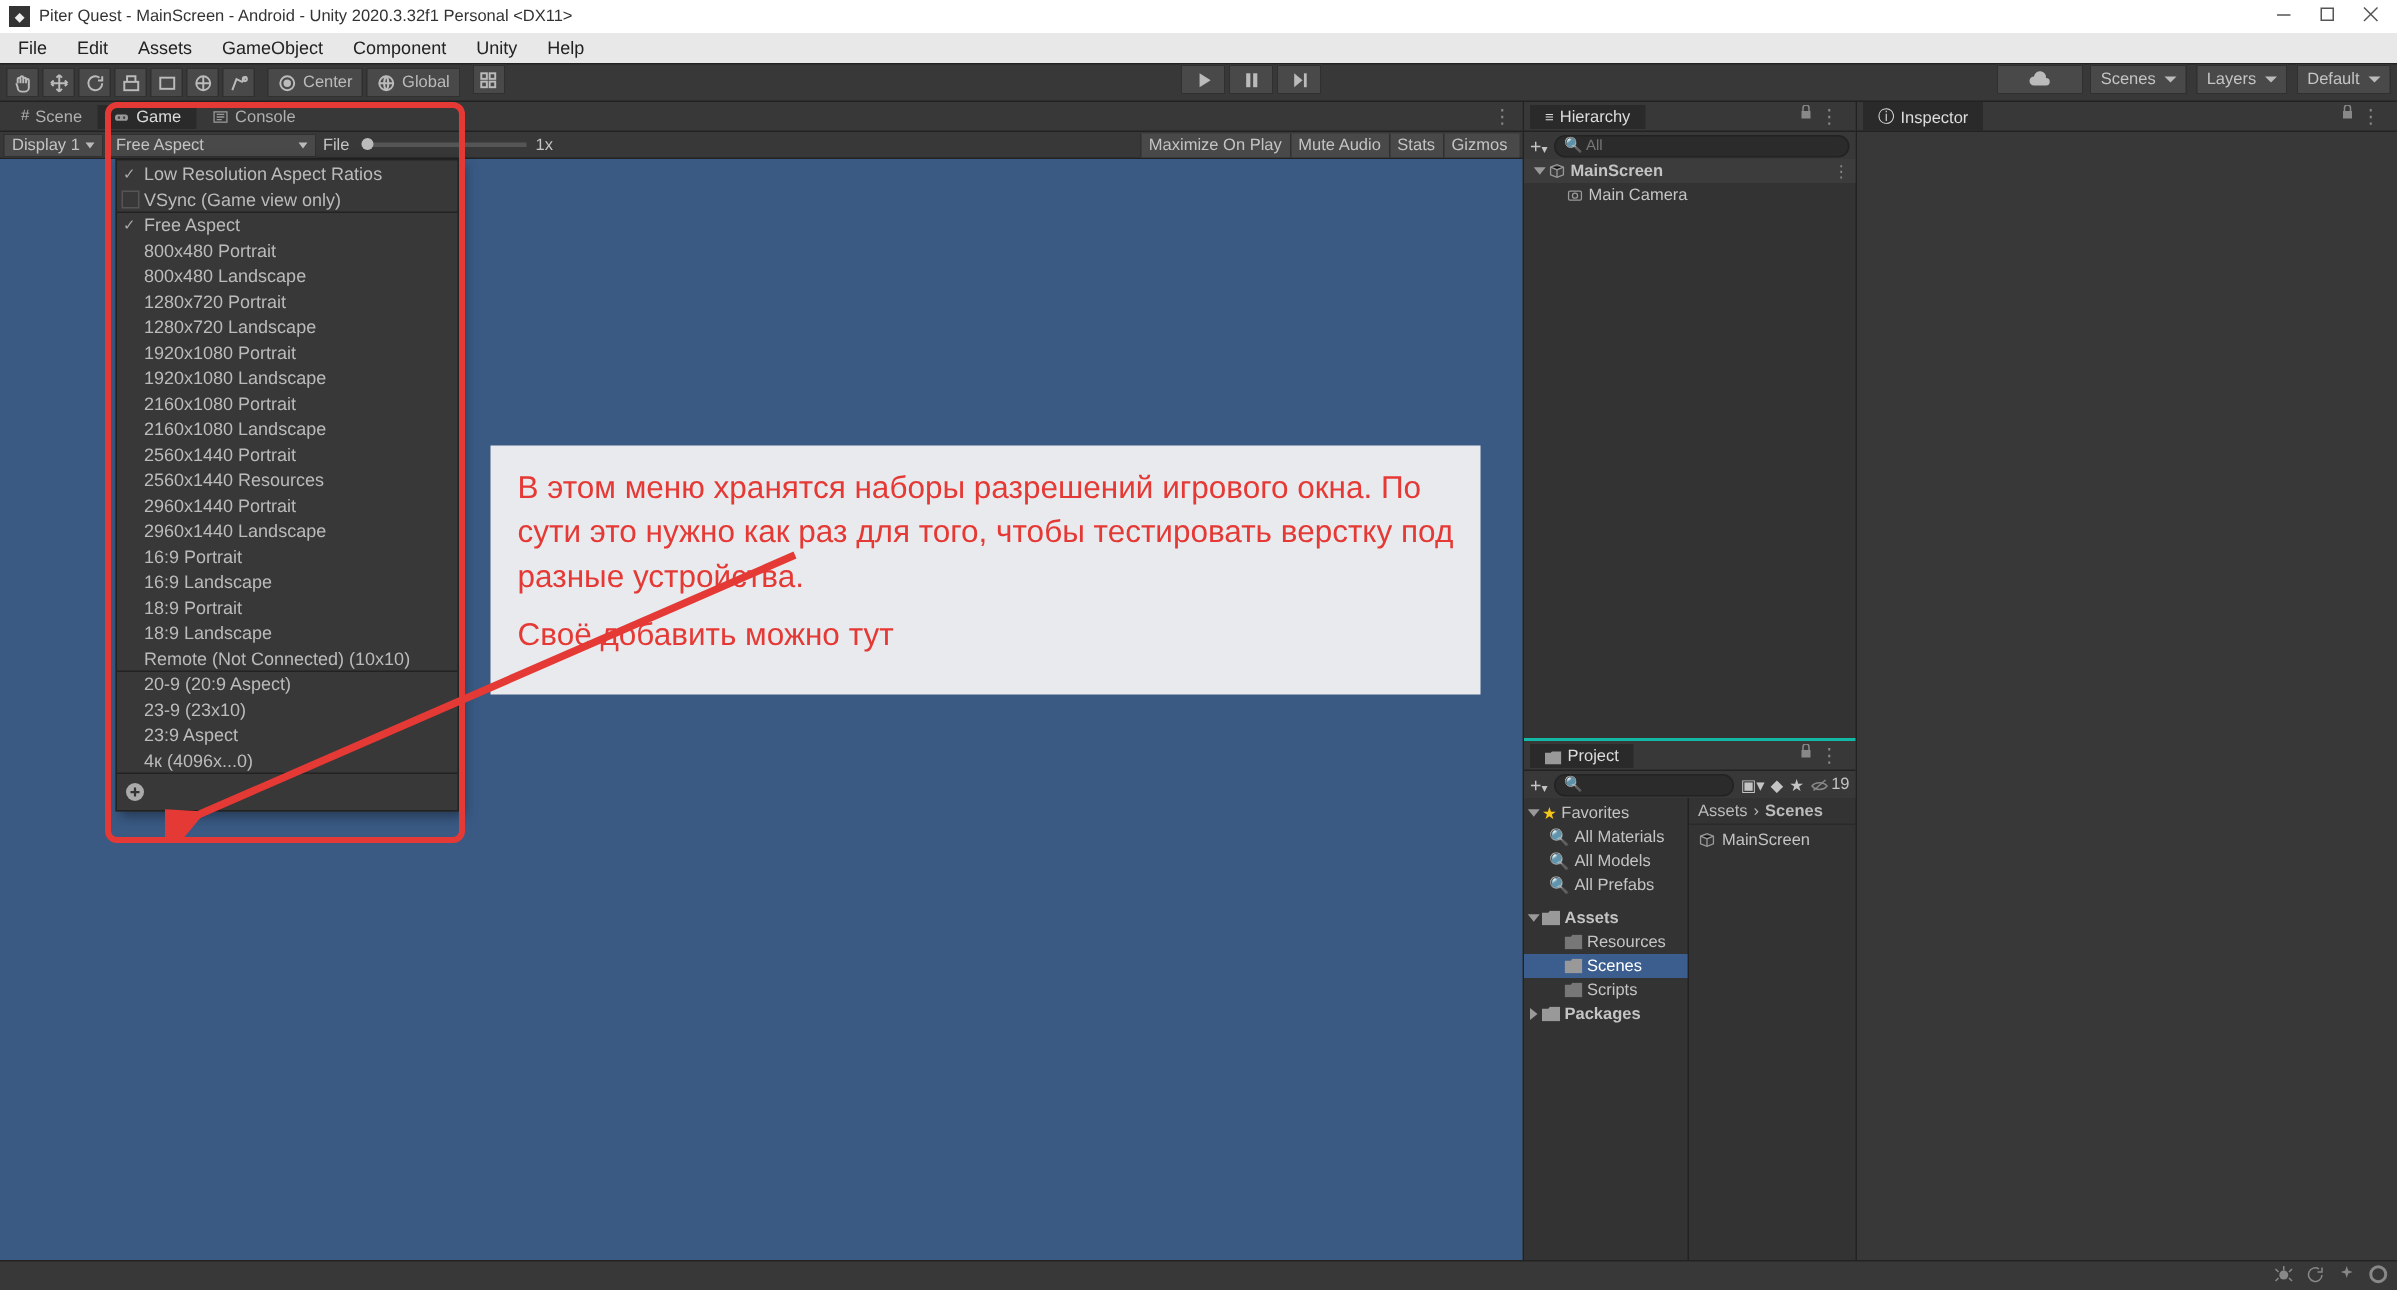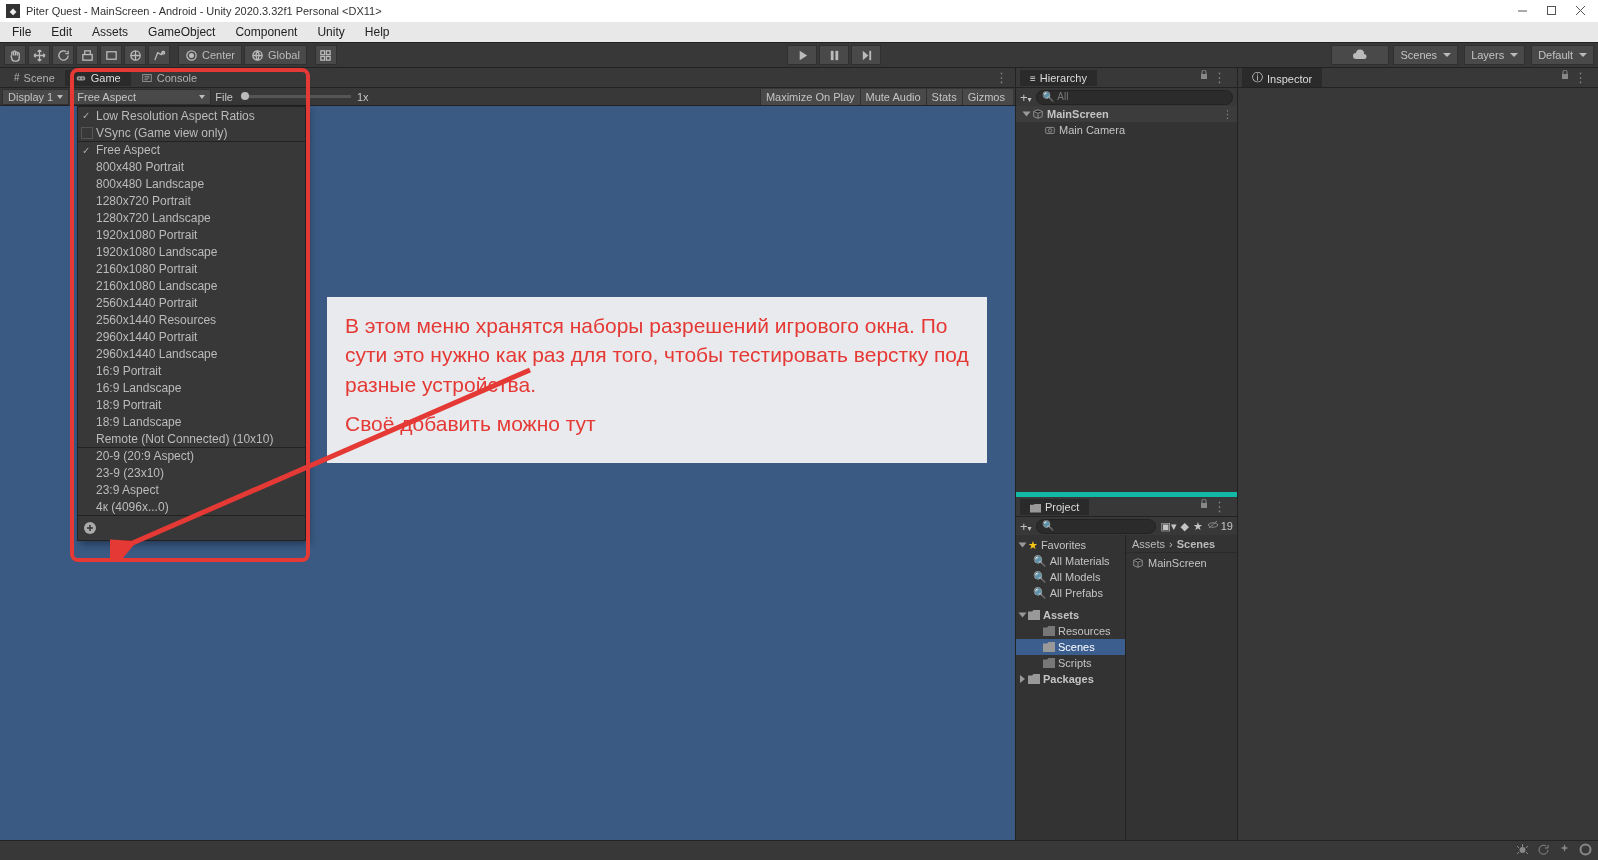--- a/index.html
+++ b/index.html
@@ -9,21 +9,21 @@
 .titlebar { height:22px; background:#fff; display:flex; align-items:center; padding:0 6px; color:#333; font-size:11px; }
 .titlebar .ico { width:14px; height:14px; background:#333; margin-right:6px; display:flex; align-items:center; justify-content:center; color:#eee; font-size:8px; font-weight:bold; }
 .titlebar .winbtns { margin-left:auto; display:flex; gap:18px; padding-right:6px; color:#555; }
 .titlebar .winbtns span svg { width:11px; height:11px; }
 
 
 .menubar { height:20px; background:#e8e8e8; display:flex; align-items:center; padding:0 4px; color:#222; font-size:12px; gap:4px; }
 .menubar span { padding:2px 8px; }
 
 
-.toolbar { height:26px; background:#383838; border-top:1px solid #222; border-bottom:1px solid #222; display:flex; align-items:center; padding:0 4px; }
+.toolbar { height:26px; background:#383838; border-top:1px solid #222; border-bottom:1px solid #222; display:flex; padding:0 4px; }
 .tgroup { display:flex; align-items:center; gap:2px; }
 .tbtn { width:22px; height:20px; background:#494949; border:1px solid #303030; display:flex; align-items:center; justify-content:center; color:#bbb; font-size:11px; }
 .tbtn svg { width:13px; height:13px; fill:none; stroke:#bbb; stroke-width:1.4; }
 .tbtn.txt { width:auto; padding:0 6px; gap:4px; font-size:11px; }
 .spacer { flex:1; }
 .playgrp { display:flex; gap:2px; }
 .acct { width:58px; height:20px; background:#494949; border:1px solid #303030; display:flex; align-items:center; justify-content:center; }
 .drop { height:20px; background:#494949; border:1px solid #303030; display:flex; align-items:center; padding:0 6px; gap:6px; font-size:11px; }
 .drop .arr { border-left:4px solid transparent; border-right:4px solid transparent; border-top:4px solid #bbb; }
 
@@ -74,21 +74,21 @@
 .hier { flex:1; }
 .hier-top { height:18px; background:#383838; display:flex; align-items:center; padding:0 4px; gap:4px; }
 .hier-top .search { flex:1; height:15px; background:#2b2b2b; border:1px solid #222; border-radius:8px; font-size:10px; color:#777; padding:0 6px; }
 .hrow { height:16px; display:flex; align-items:center; padding-left:8px; gap:3px; font-size:11px; }
 .hrow.scene { background:#3c3c3c; }
 .hrow svg { width:12px; height:12px; }
 .tri { border-top:4px solid transparent; border-bottom:4px solid transparent; border-left:5px solid #999; }
 .tri.open { transform:rotate(90deg); }
 
 
-.proj { height:368px; border-top:5px solid #14b8a6; display:flex; flex-direction:column; }
+.proj { height:368px; border-top:2px solid #14b8a6; display:flex; flex-direction:column; }
 .proj-bar { height:18px; background:#383838; display:flex; align-items:center; font-size:11px; padding:0 4px; gap:4px; }
 .proj-bar .search { flex:1; height:15px; background:#2b2b2b; border:1px solid #222; border-radius:8px; font-size:10px; color:#777; padding:0 6px; }
 .proj-bar .extra { display:flex; gap:4px; align-items:center; }
 .proj-body { flex:1; display:flex; }
 .proj-tree { width:110px; border-right:1px solid #222; font-size:11px; padding-top:2px; }
 .proj-tree .row { height:16px; display:flex; align-items:center; gap:3px; padding-left:4px; }
 .proj-tree .row.sel { background:#3c5e8f; color:#fff; }
 .proj-tree .row .ind1 { width:10px; }
 .proj-tree .row .ind2 { width:20px; }
 .folder { width:12px; height:10px; background:#999; clip-path:polygon(0 15%,35% 15%,45% 0,100% 0,100% 100%,0 100%); }
@@ -445,21 +445,21 @@
             <span class="dots">⋮</span>
           </div>
       </div>
       <div class="proj-bar">
         <span style="font-size:13px">+<span style="font-size:8px">▾</span></span>
         <div class="search">🔍</div>
         <div class="extra">
           <span>▣▾</span>
           <span>◆</span>
           <span>★</span>
-          <span style="display:flex;align-items:flex-start;gap:2px">
+          <span style="display:flex;align-items:flex-end;gap:2px">
               <svg width="12" height="10" viewBox="0 0 12 10">
                 <path d="M1 5c2-3 8-3 10 0-2 3-8 3-10 0z" fill="none" stroke="#888"></path>
                 <line x1="2" y1="8" x2="10" y2="1" stroke="#888"></line>
               </svg>
               <span>19</span>
             </span>
         </div>
       </div>
       <div class="proj-body">
         <div class="proj-tree">

